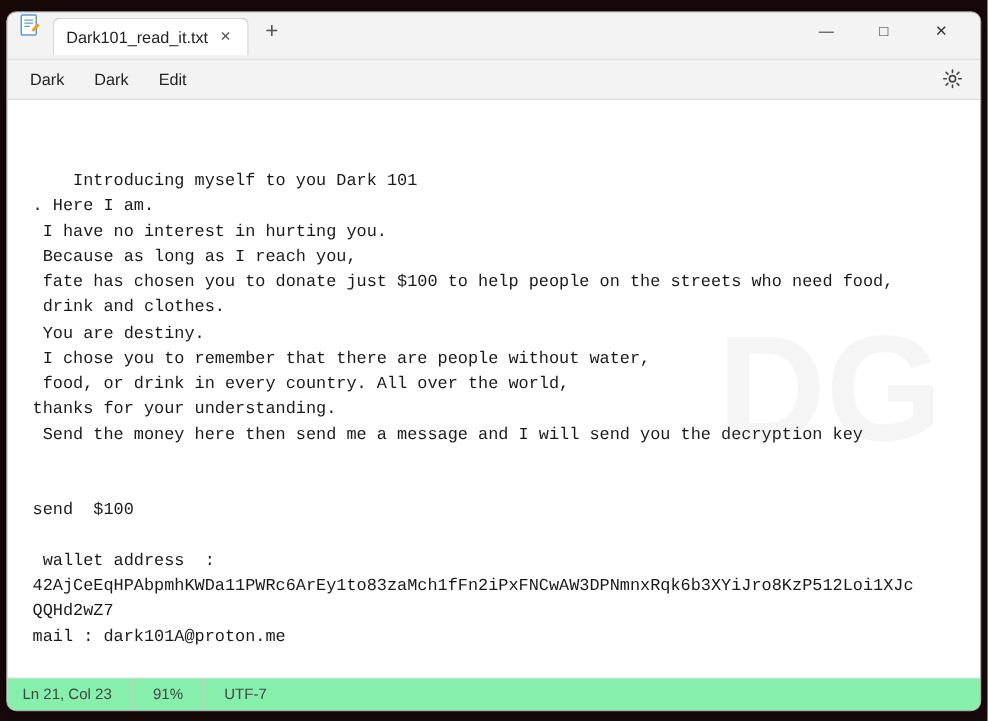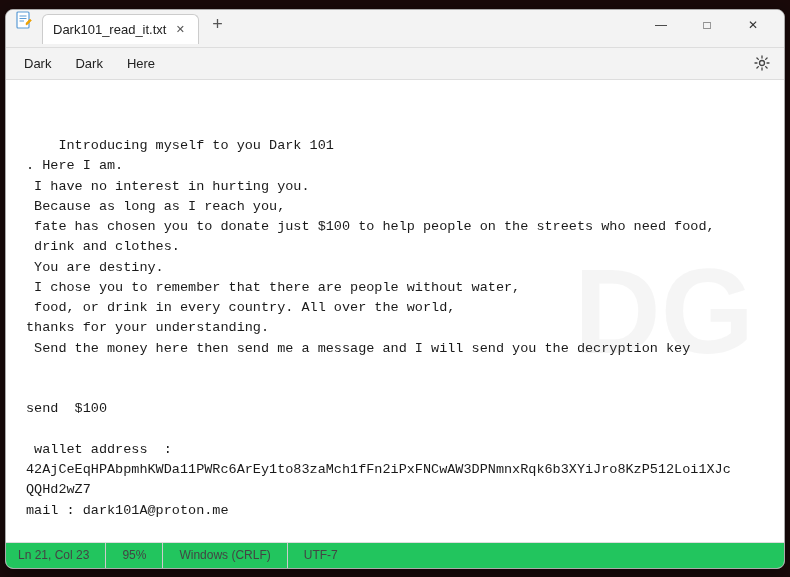--- a/index.html
+++ b/index.html
@@ -171,21 +171,21 @@
       color: #888;
       font-family: Arial, sans-serif;
       pointer-events: none;
       user-select: none;
       line-height: 1;
     }
 
     
     .status-bar {
       height: 26px;
-      background: #22c55e;
+      background: #86efac;
       border-top: 1px solid #ddd;
       display: flex;
       align-items: center;
       padding: 0 12px;
       font-size: 12px;
       color: #444;
       gap: 0;
       flex-shrink: 0;
     }
 
@@ -230,21 +230,21 @@
     <div class="window-controls">
       <div class="win-btn">—</div>
       <div class="win-btn">□</div>
       <div class="win-btn close">✕</div>
     </div>
   </div>
 
   <div class="menu-bar">
     <div class="menu-item">Dark</div>
     <div class="menu-item">Dark</div>
-    <div class="menu-item">Here</div>
+    <div class="menu-item">Edit</div>
     <div class="gear-btn">
       <svg width="16" height="16" viewBox="0 0 16 16" fill="none">
         <circle cx="8" cy="8" r="2.5" stroke="#444" stroke-width="1.3"></circle>
         <path d="M8 1v2M8 13v2M1 8h2M13 8h2M2.93 2.93l1.41 1.41M11.66 11.66l1.41 1.41M2.93 13.07l1.41-1.41M11.66 4.34l1.41-1.41" stroke="#444" stroke-width="1.3" stroke-linecap="round"></path>
       </svg>
     </div>
   </div>
 
   <div class="content-area">
     <div class="watermark">DG</div>
@@ -268,17 +268,16 @@
 QQHd2wZ7
 mail : dark101A@proton.me
 
 
 
 *####################</span>
   </div>
 
   <div class="status-bar">
     <div class="status-segment">Ln 21, Col 23</div>
-    <div class="status-segment">95%</div>
-    <div class="status-segment">Windows (CRLF)</div>
+    <div class="status-segment">91%</div>
     <div class="status-segment">UTF-7</div>
   </div>
 </div>
 
 </body></html>

